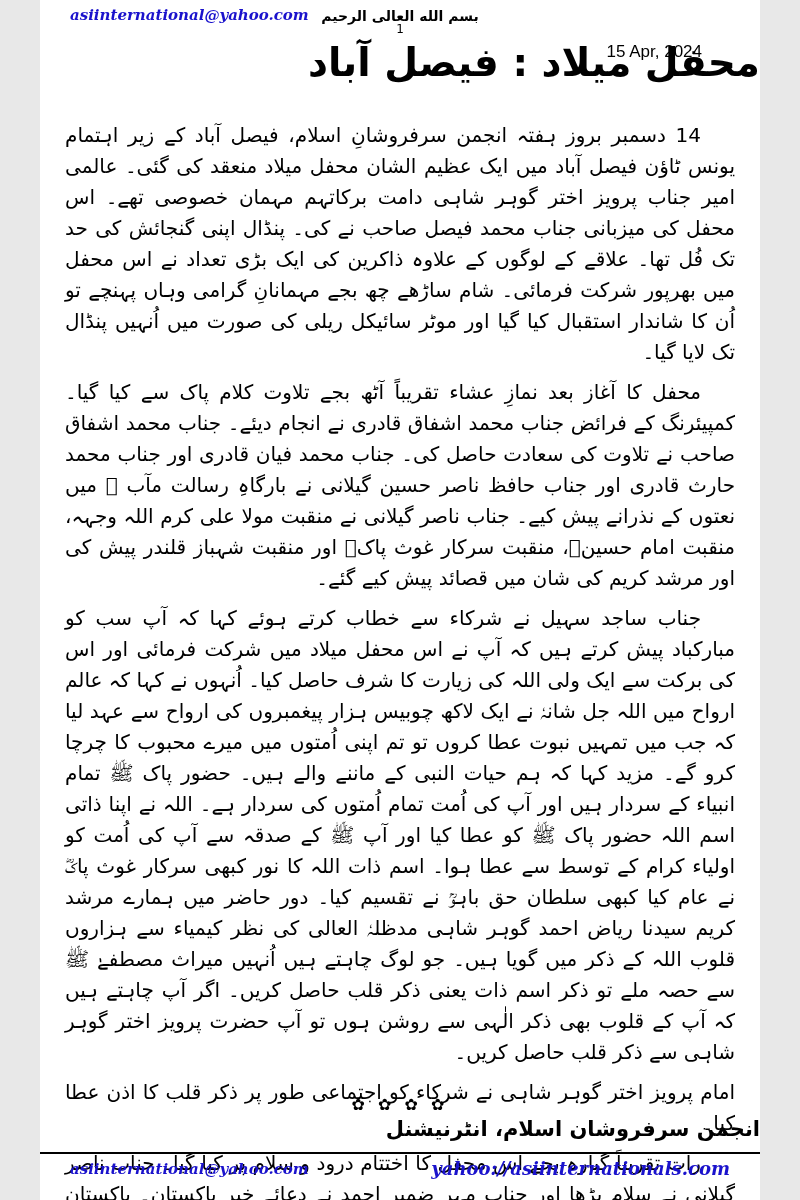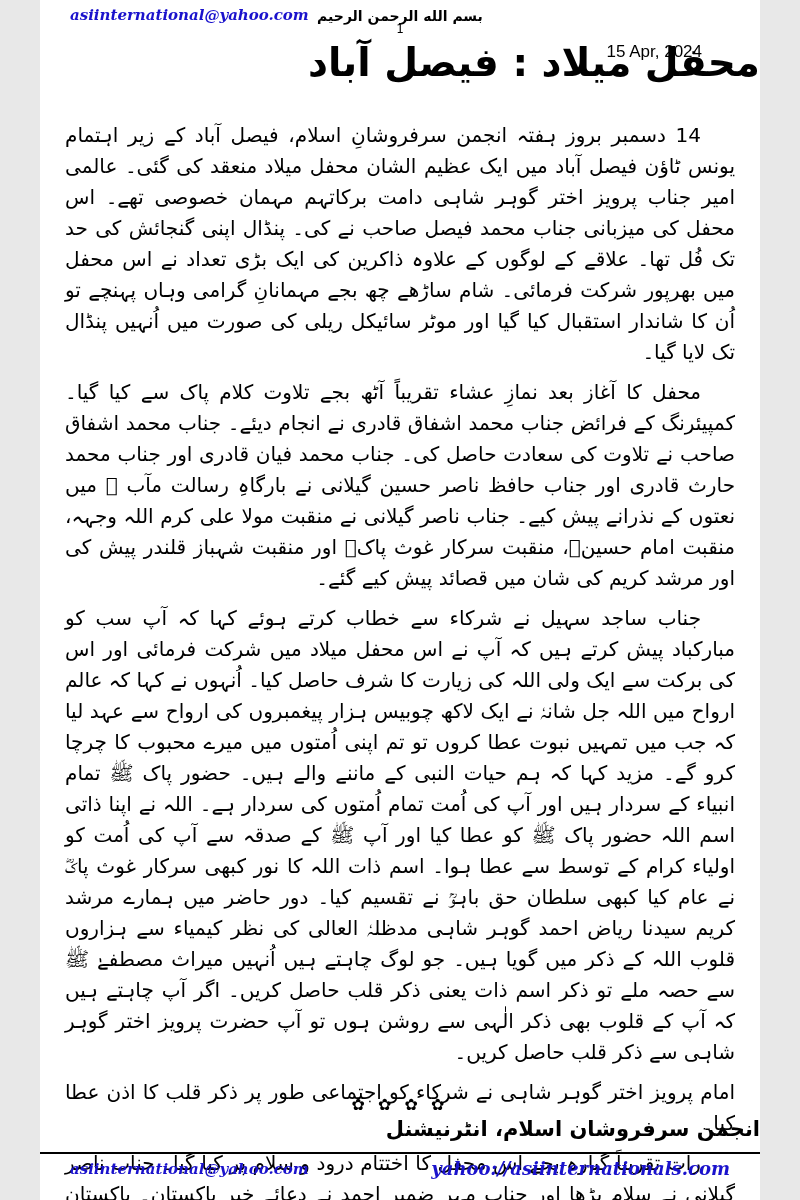--- a/index.html
+++ b/index.html
@@ -114,21 +114,21 @@
   }
 </style>
 </head>
 <body>
 
 <div class="page">
 
   <div class="top-email">asiinternational@yahoo.com</div>
 
   <div class="bismillah-wrap">
-    <div class="bismillah">بسم الله الرحمن الرحيم</div>
+    <div class="bismillah">بسم الله العالی الرحيم</div>
     <div class="page-num">1</div>
   </div>
 
   <div class="date">15 Apr, 2024</div>
 
   <h1 class="title">محفل میلاد : فیصل آباد</h1>
 
   <div class="body-text">
     <p class="para indent">14 دسمبر بروز ہفتہ انجمن سرفروشانِ اسلام، فیصل آباد کے زیر اہتمام یونس ٹاؤن فیصل آباد میں ایک عظیم الشان محفل میلاد منعقد کی گئی۔ عالمی امیر جناب پرویز اختر گوہر شاہی دامت برکاتہم مہمان خصوصی تھے۔ اس محفل کی میزبانی جناب محمد فیصل صاحب نے کی۔ پنڈال اپنی گنجائش کی حد تک فُل تھا۔ علاقے کے لوگوں کے علاوہ ذاکرین کی ایک بڑی تعداد نے اس محفل میں بھرپور شرکت فرمائی۔ شام ساڑھے چھ بجے مہمانانِ گرامی وہاں پہنچے تو اُن کا شاندار استقبال کیا گیا اور موٹر سائیکل ریلی کی صورت میں اُنہیں پنڈال تک لایا گیا۔</p>
     <p class="para indent">محفل کا آغاز بعد نمازِ عشاء تقریباً آٹھ بجے تلاوت کلام پاک سے کیا گیا۔ کمپیئرنگ کے فرائض جناب محمد اشفاق قادری نے انجام دیئے۔ جناب محمد اشفاق صاحب نے تلاوت کی سعادت حاصل کی۔ جناب محمد فیان قادری اور جناب محمد حارث قادری اور جناب حافظ ناصر حسین گیلانی نے بارگاہِ رسالت مآب ﷺ میں نعتوں کے نذرانے پیش کیے۔ جناب ناصر گیلانی نے منقبت مولا علی کرم اللہ وجہہ، منقبت امام حسینؑ، منقبت سرکار غوث پاکؓ اور منقبت شہباز قلندر پیش کی اور مرشد کریم کی شان میں قصائد پیش کیے گئے۔</p>

